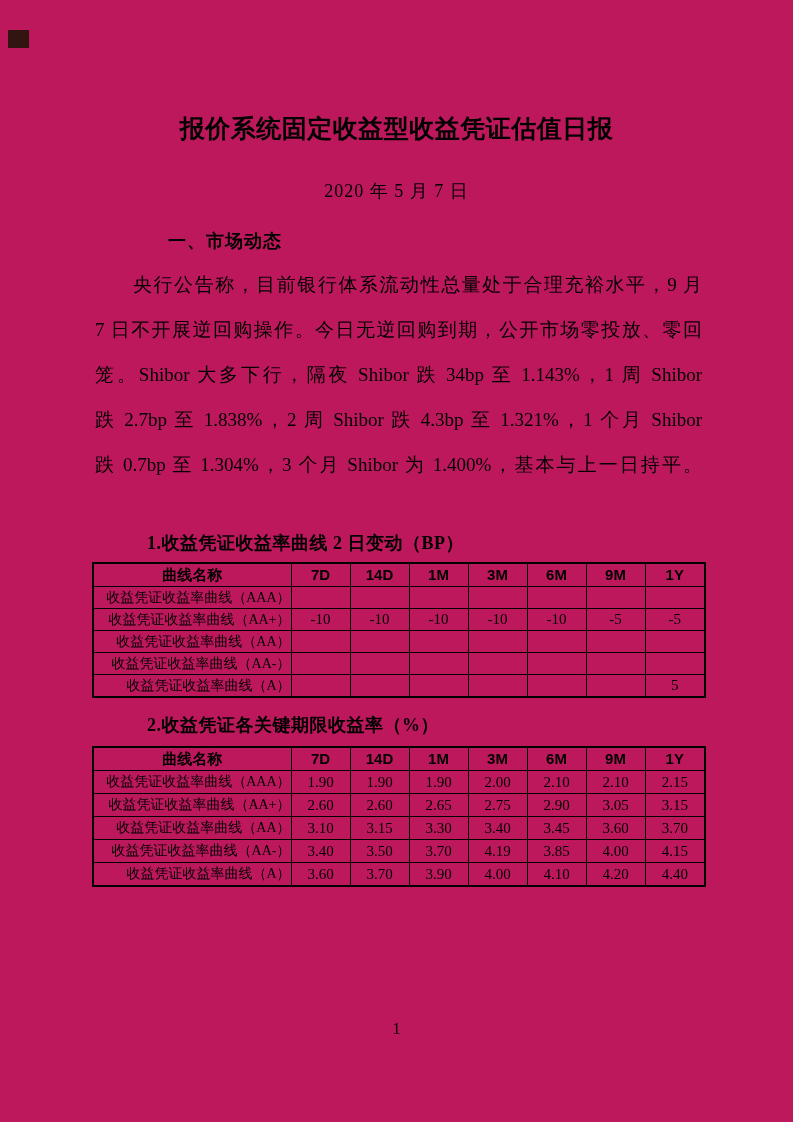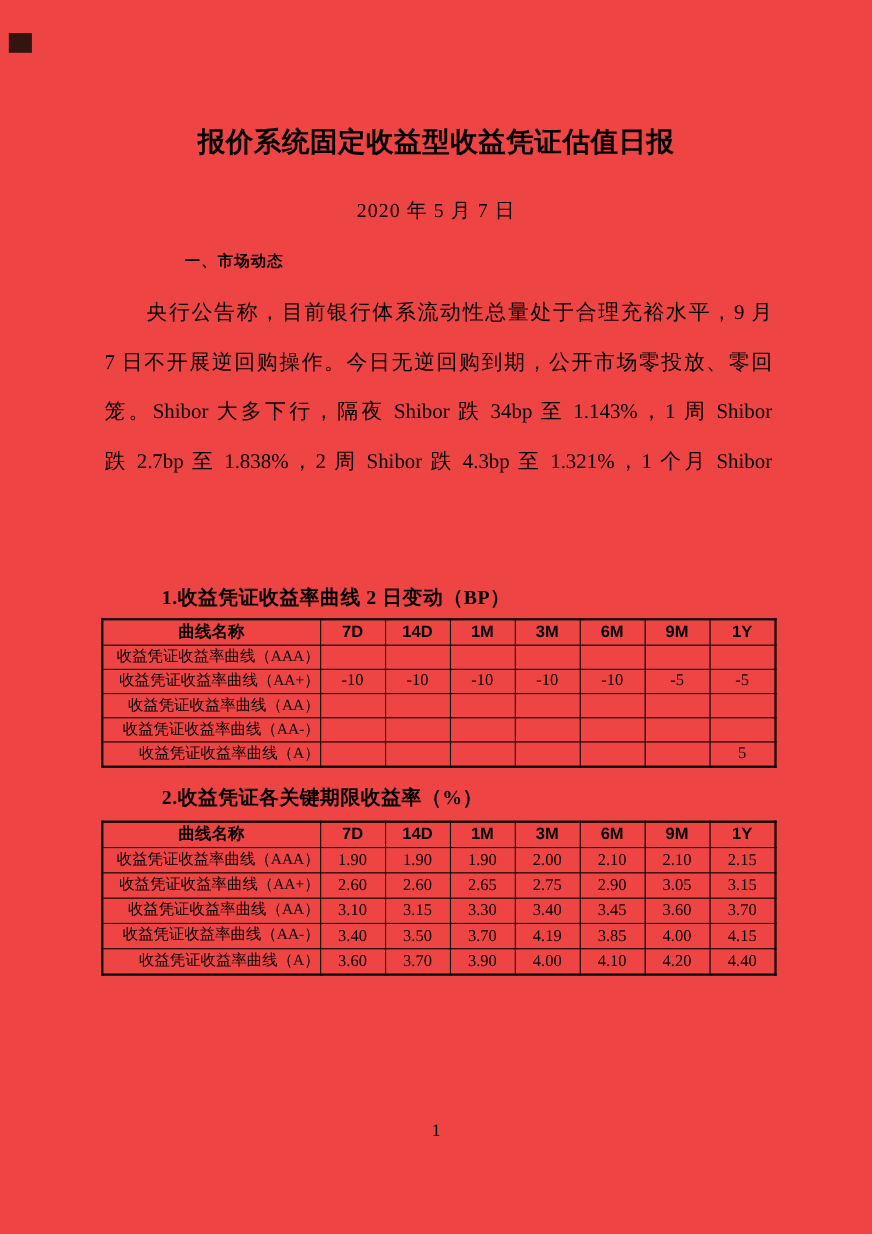--- a/index.html
+++ b/index.html
@@ -1,38 +1,38 @@
 <!DOCTYPE html>
 <html><head>
 <meta charset="utf-8">
 <style>
   html, body { margin:0; padding:0; background:#ffffff; }
   .page {
-    position:relative; width:793px; height:1122px; background:#ef4444;
+    position:relative; width:793px; height:1122px; background:#be185d;
     overflow:hidden; color:#000000;
     font-family:"Liberation Serif", serif;
   }
   .corner-mark {
     position:absolute; left:8px; top:30px; width:21px; height:18px;
     background:#321410;
   }
   .doc-title {
     position:absolute; top:112px; left:0; width:793px; margin:0;
     text-align:center; font-family:"Liberation Sans", sans-serif;
     font-weight:bold; font-size:25px; letter-spacing:0.5px;
   }
   .doc-date {
     position:absolute; top:179px; left:0; width:793px;
     text-align:center; font-size:18px; letter-spacing:1px;
     font-family:"Liberation Serif", serif;
   }
   .sec-heading {
     position:absolute; left:168px; margin:0;
     font-family:"Liberation Sans", sans-serif;
-    font-weight:bold; font-size:14px; letter-spacing:1px;
+    font-weight:bold; font-size:18px; letter-spacing:1px;
   }
   .h1pos { top:229px; }
   .h2pos { top:486px; }
   .paragraph {
     position:absolute; left:95px; top:262px; width:607px;
     font-size:19px; font-family:"Liberation Serif", serif;
   }
   .pline {
     height:45px; line-height:45px;
     text-align:justify; text-align-last:justify;
@@ -83,20 +83,21 @@
   <h1 class="doc-title">报价系统固定收益型收益凭证估值日报</h1>
   <div class="doc-date">2020 年 5 月 7 日</div>
 
   <h2 class="sec-heading h1pos">一、市场动态</h2>
 
   <div class="paragraph">
     <div class="pline indent">央行公告称，目前银行体系流动性总量处于合理充裕水平，9 月</div>
     <div class="pline">7 日不开展逆回购操作。今日无逆回购到期，公开市场零投放、零回</div>
     <div class="pline">笼。Shibor 大多下行，隔夜 Shibor 跌 34bp 至 1.143%，1 周 Shibor</div>
     <div class="pline">跌 2.7bp 至 1.838%，2 周 Shibor 跌 4.3bp 至 1.321%，1 个月 Shibor</div>
+    <div class="pline">跌 0.7bp 至 1.304%，3 个月 Shibor 为 1.400%，基本与上一日持平。</div>
   </div>
 
 
   <div class="table-caption cap1">1.收益凭证收益率曲线 2 日变动（BP）</div>
 
   <table class="data-table t1">
     <colgroup>
       <col style="width:198px">
         <col style="width:59px">
         <col style="width:59px">

